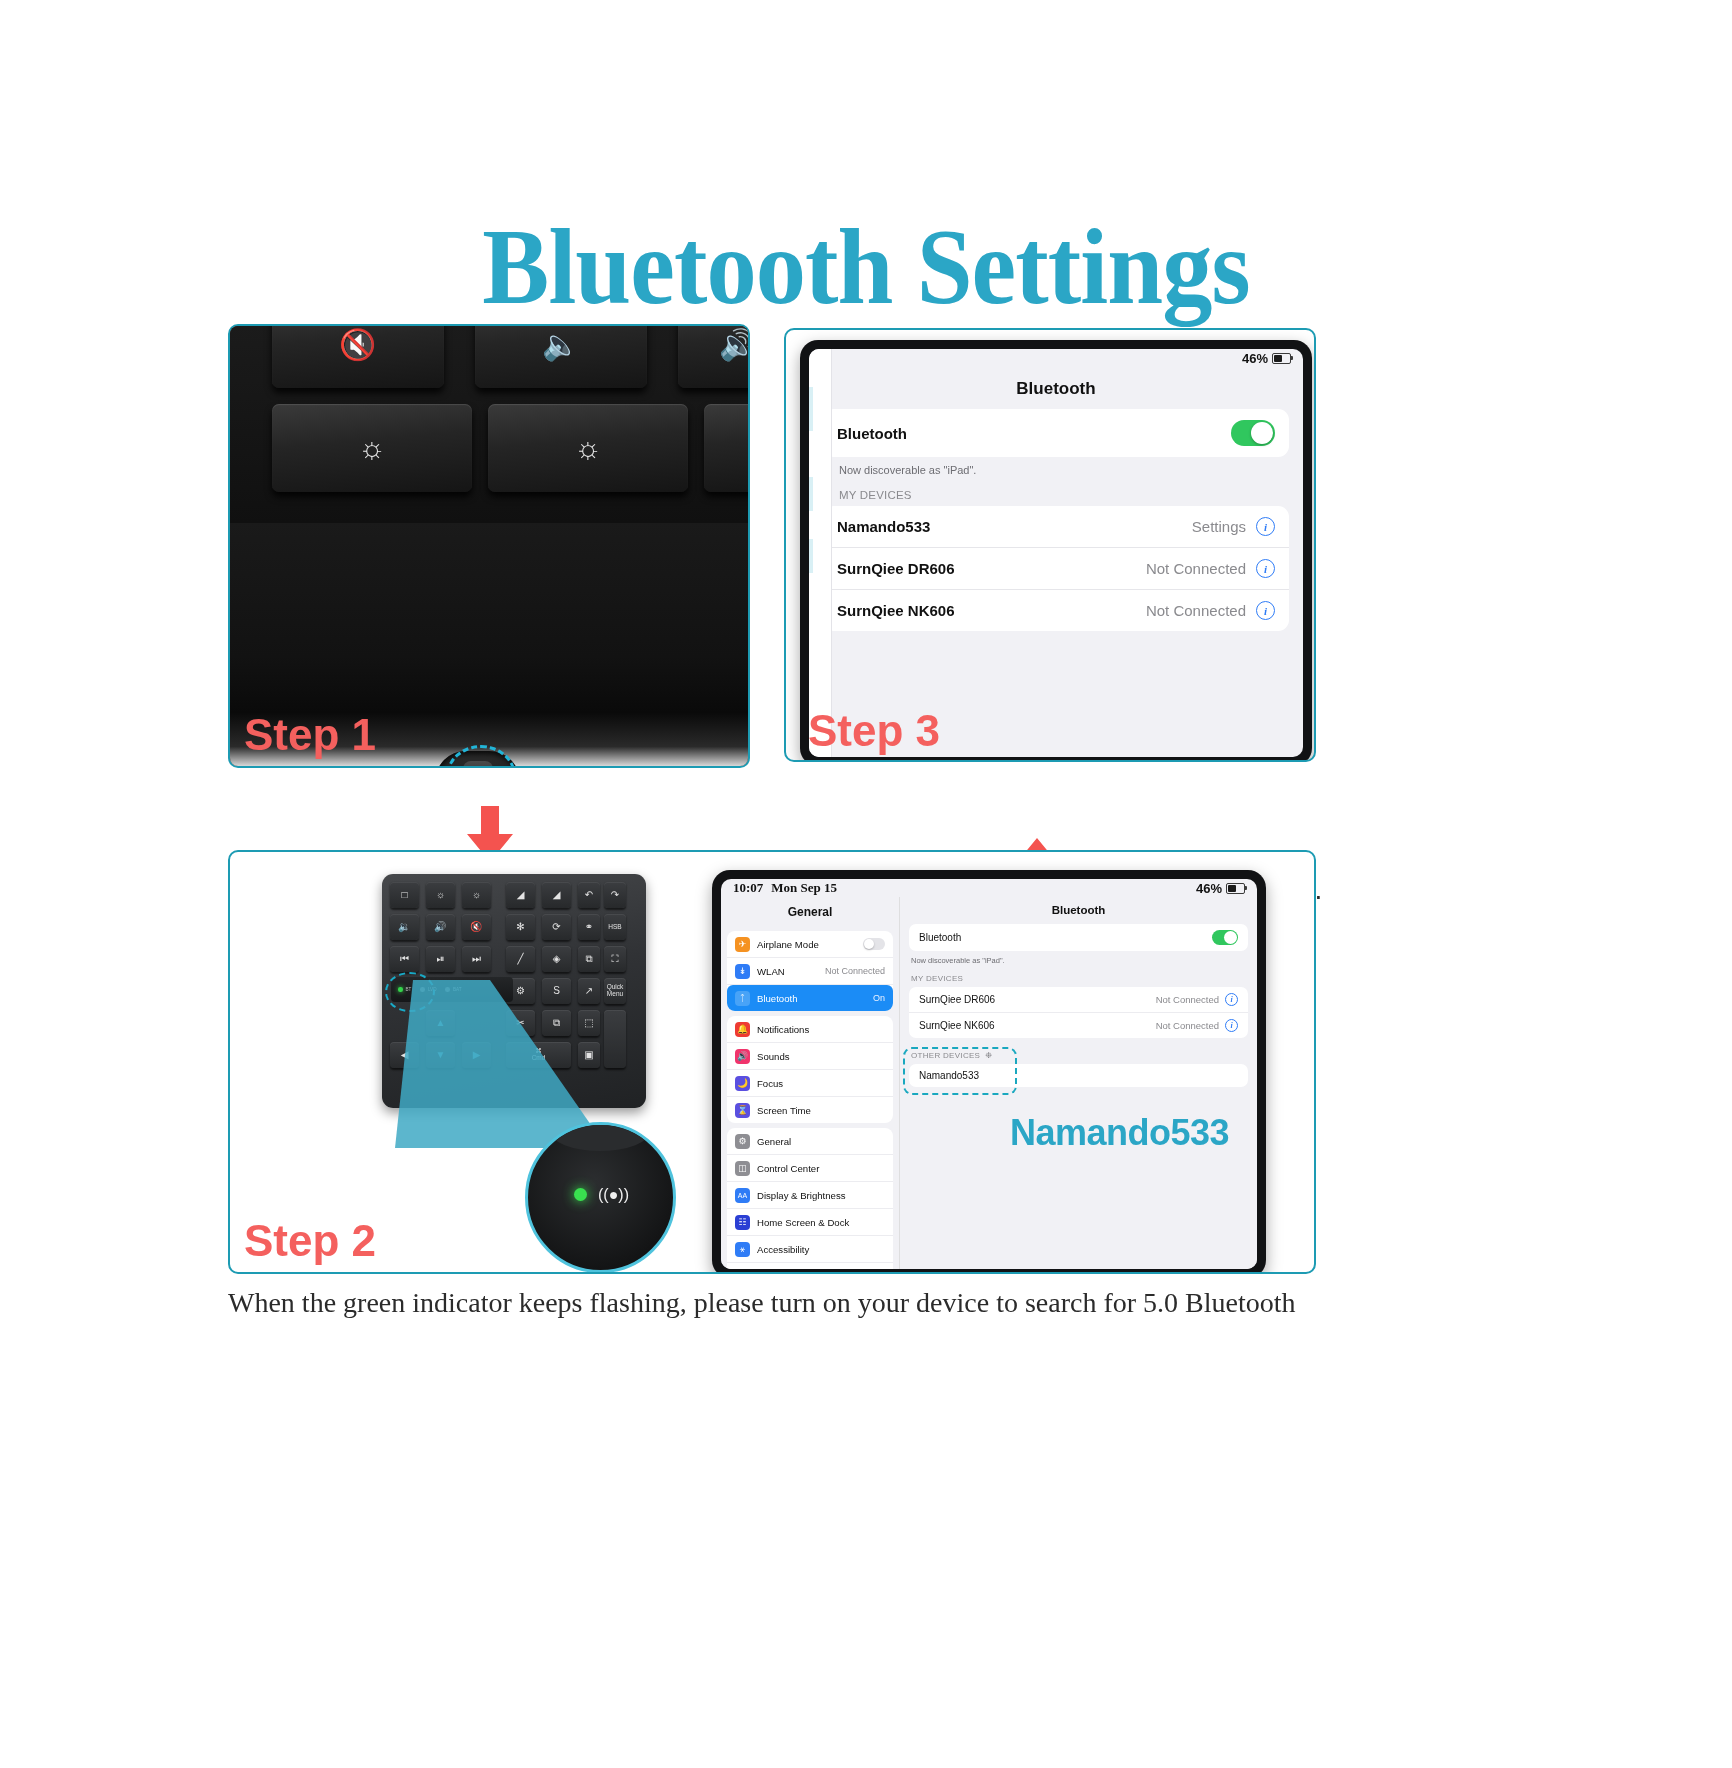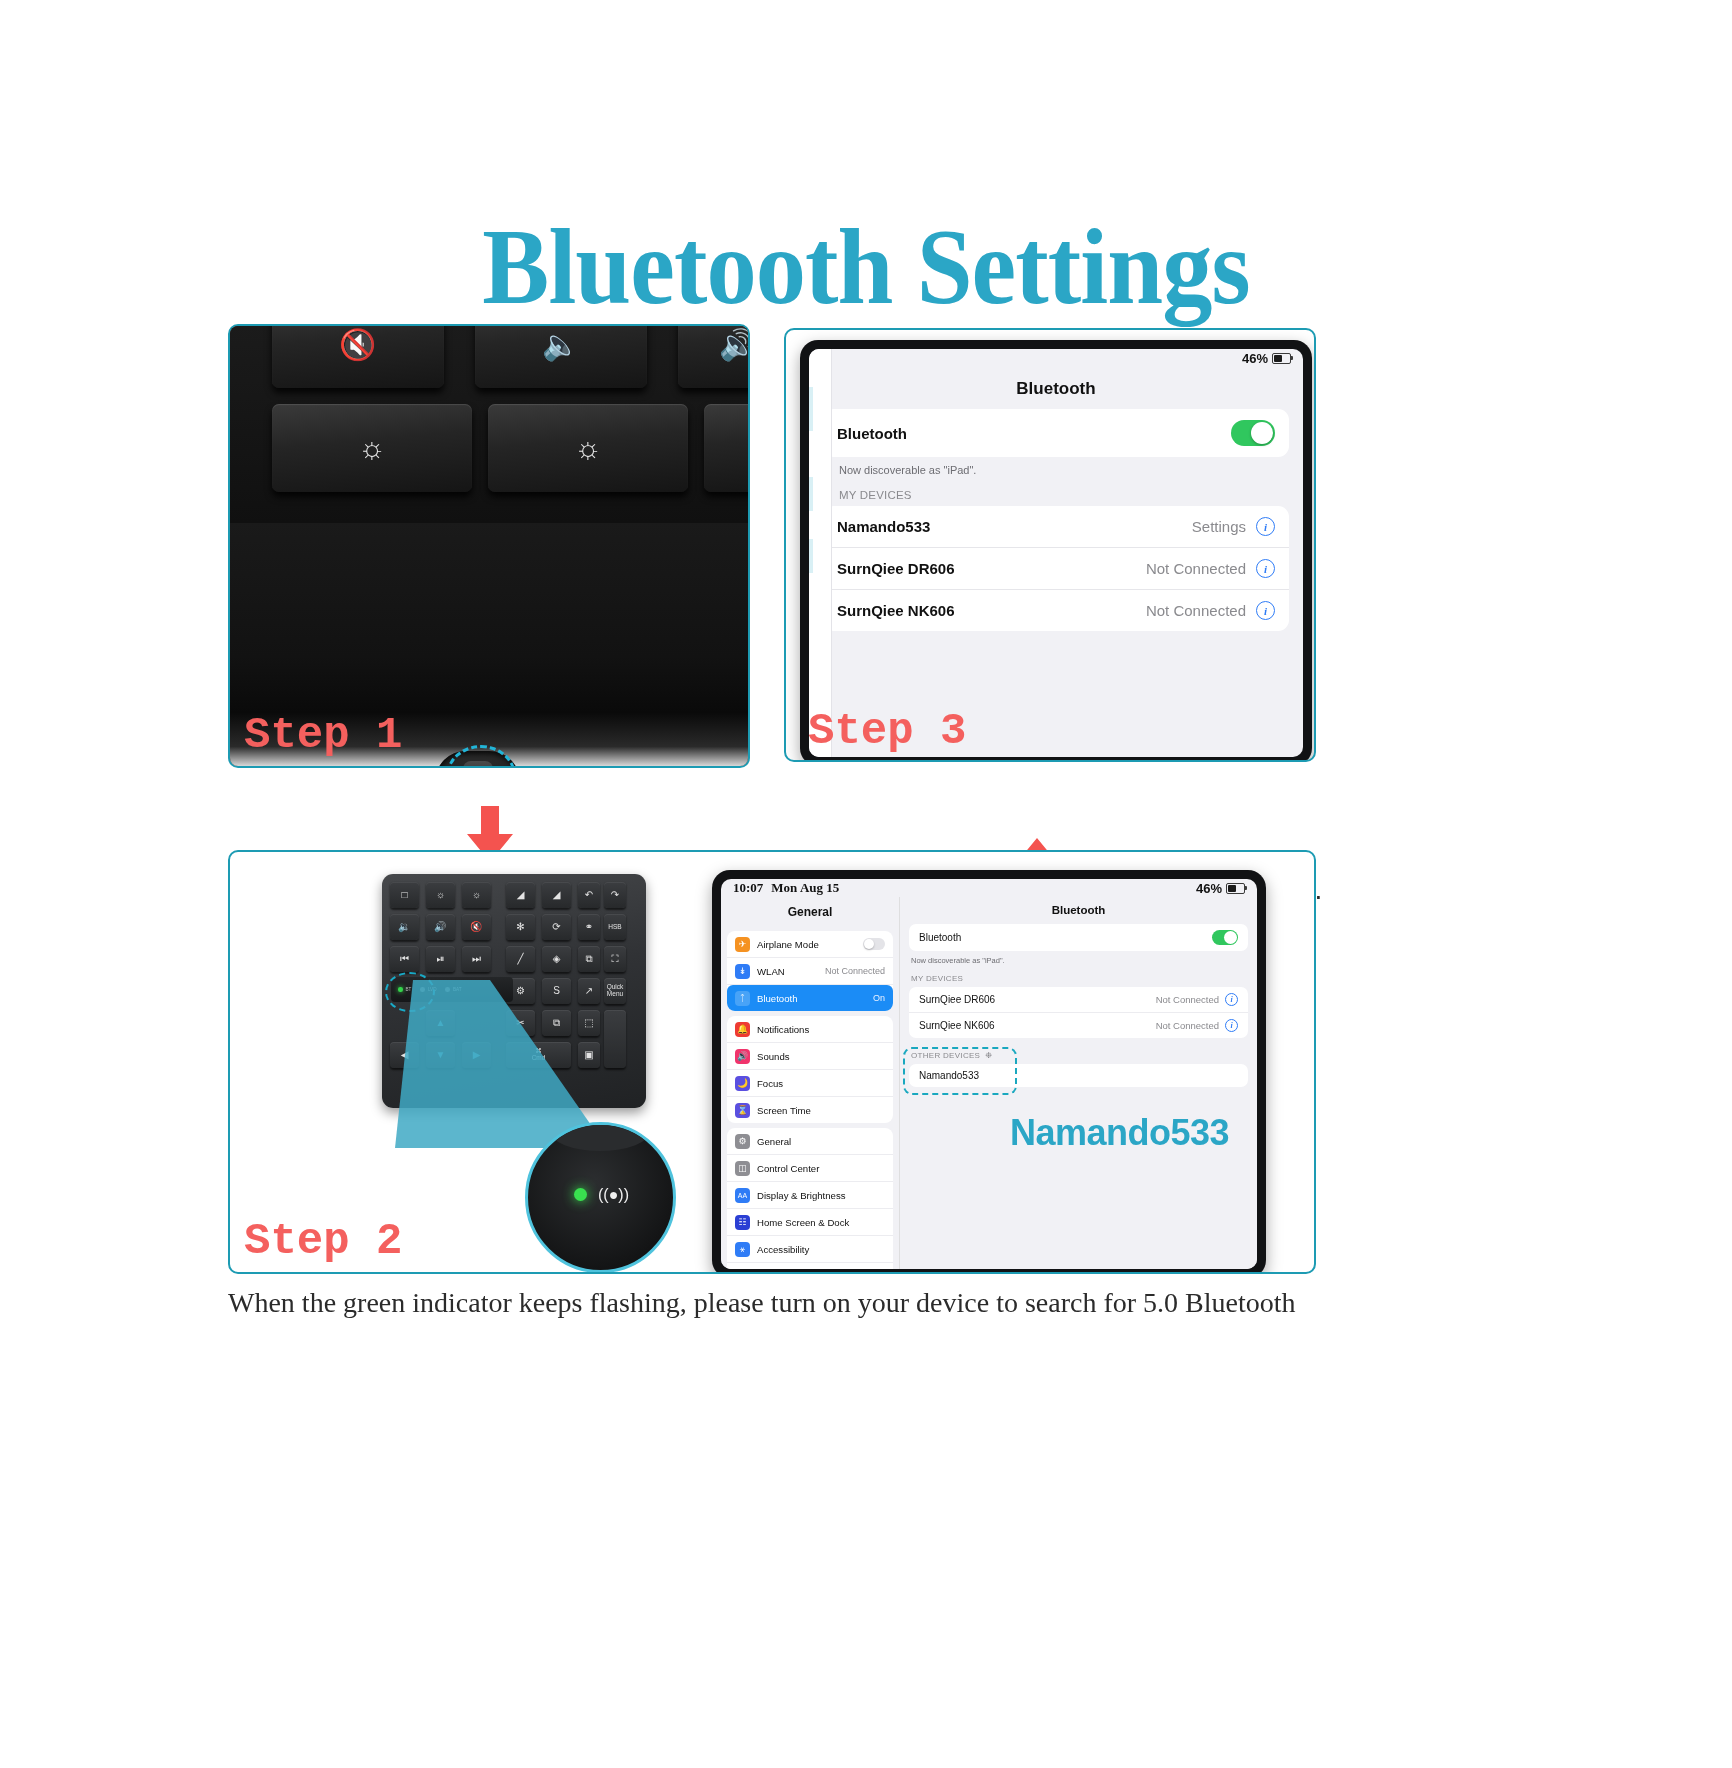--- a/index.html
+++ b/index.html
@@ -31,21 +31,21 @@
     border-radius:10px;
     background:#ffffff;
     overflow:hidden;
   }
   #panel-step1{left:228px;top:324px;width:518px;height:440px;}
   #panel-step3{left:784px;top:328px;width:528px;height:430px;}
   #panel-step2{left:228px;top:850px;width:1084px;height:420px;}
 
   .step-label{
     position:absolute;
-    font-family:Liberation Mono, monospace;
+    font-family:Liberation Sans, sans-serif;
     font-weight:700;
     color:#f4605e;
     font-size:44px;
     z-index:40;
     letter-spacing:0px;
   }
   #step1-label{left:14px;bottom:6px;}
   #step3-label{left:22px;bottom:4px;}
   #step2-label{left:14px;bottom:6px;}
 
@@ -442,21 +442,21 @@
       <div class="mag-top"></div>
       <div class="mag-dot"></div>
       <div class="mag-bt">((●))</div>
     </div>
 
     <div class="ipad" id="ipad2">
       <div class="ipad-screen">
         <div class="statusbar">
           <div class="sb-left">
             <span>10:07</span>
-            <span>Mon Aug 15</span>
+            <span>Mon Sep 15</span>
           </div>
           <div class="sb-right">
             <span>46%</span>
             <span class="batt">
                 <i></i>
               </span>
           </div>
         </div>
         <div class="split">
 

